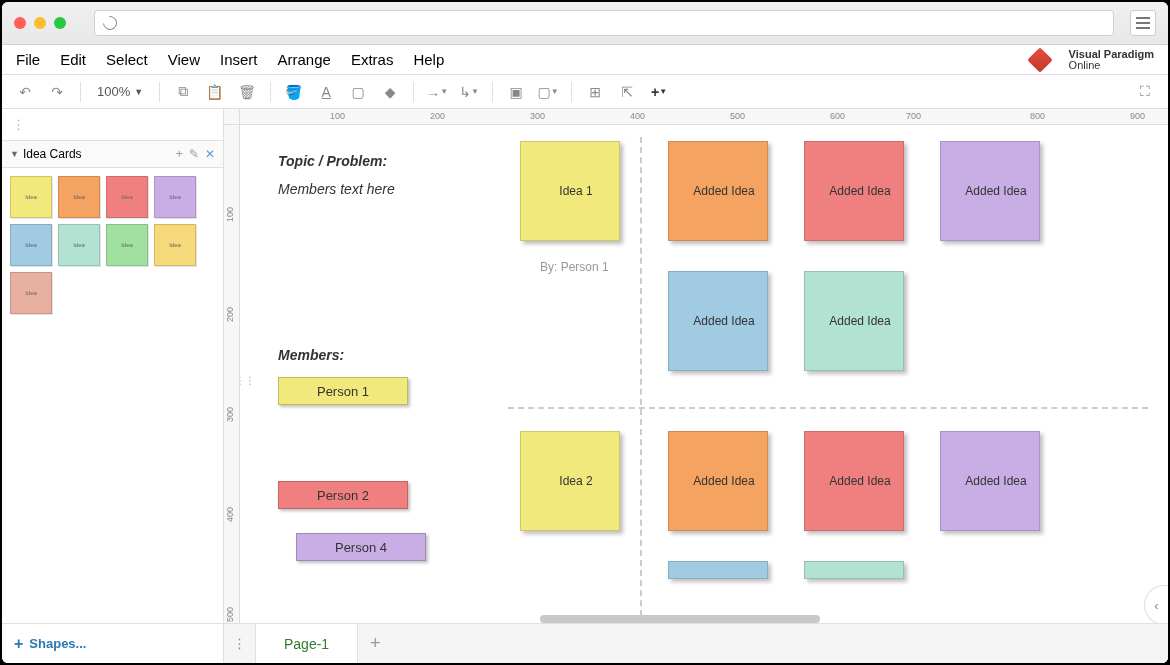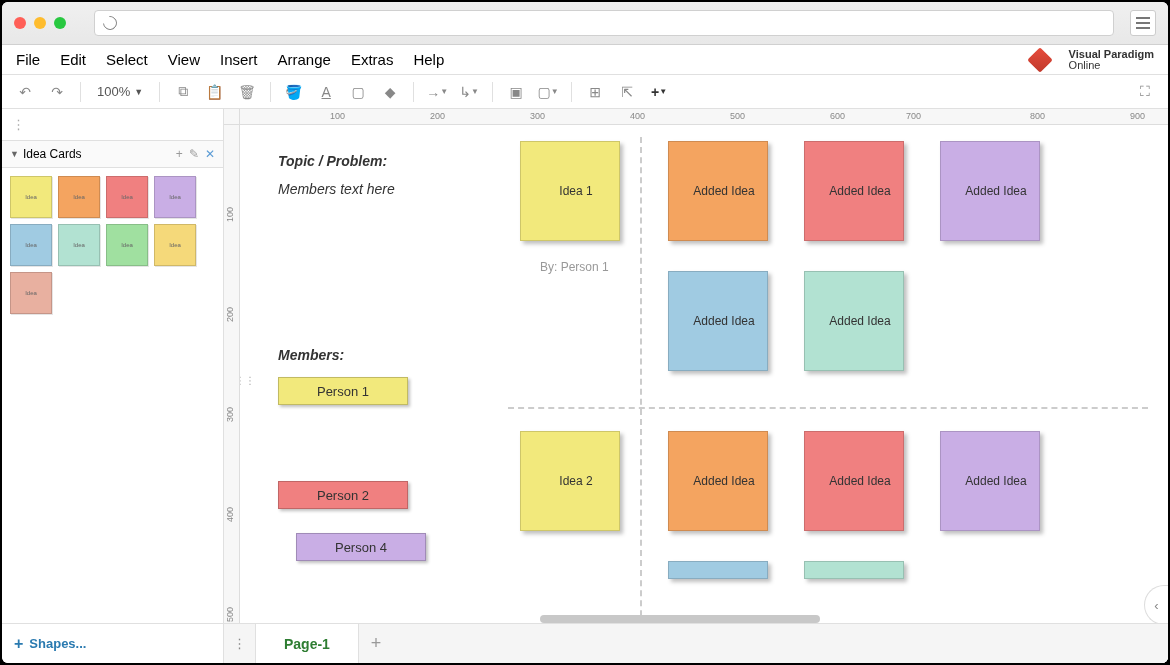--- a/index.html
+++ b/index.html
@@ -65,21 +65,21 @@
 .label-txt { position: absolute; font-size: 14px; color: #333; font-style: italic; }
 .label-txt.bold { font-weight: 700; }
 .by-txt { position: absolute; font-size: 12px; color: #999; }
 .member-bar { position: absolute; width: 130px; height: 28px; display: flex; align-items: center; justify-content: center; font-size: 13px; color: #333; border: 1px solid rgba(0,0,0,0.2); box-shadow: 2px 2px 3px rgba(0,0,0,0.25); }
 .dashed-v { position: absolute; border-left: 2px dashed #ccc; }
 .dashed-h { position: absolute; border-top: 2px dashed #ccc; }
 
 
 .bottom { height: 40px; border-top: 1px solid #e0e0e0; display: flex; align-items: stretch; background: #f5f5f5; }
 .bottom .bmore { width: 32px; display: flex; align-items: center; justify-content: center; color: #888; border-right: 1px solid #e0e0e0; }
-.page-tab { background: #fff; border-right: 1px solid #e0e0e0; padding: 0 28px; display: flex; align-items: center; color: #2e7d32; font-weight: 700; font-size: 14px; }
+.page-tab { background: #fff; border-right: 1px solid #e0e0e0; padding: 0 28px; display: flex; align-items: center; color: #2e7d32; font-weight: 400; font-size: 14px; }
 .add-page { width: 34px; display: flex; align-items: center; justify-content: center; color: #999; font-size: 18px; }
 .scroll-thumb { position: absolute; bottom: 40px; height: 8px; background: #c8c8c8; border-radius: 4px; }
 .collapse-pill { position: absolute; right: 0; bottom: 38px; width: 24px; height: 40px; background: #fff; border: 1px solid #ddd; border-right: none; border-radius: 20px 0 0 20px; display: flex; align-items: center; justify-content: center; color: #888; }
 
 
 .c-yellow { background: #f2e97c; }
 .c-orange { background: #f4a460; }
 .c-red { background: #f08080; }
 .c-purple { background: #c9aee5; }
 .c-blue { background: #a0cbe2; }

